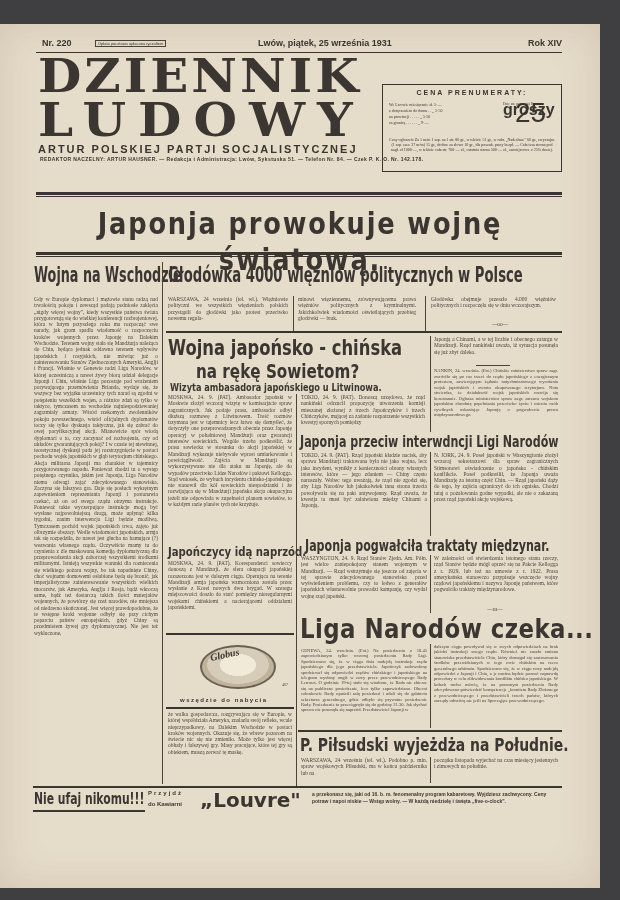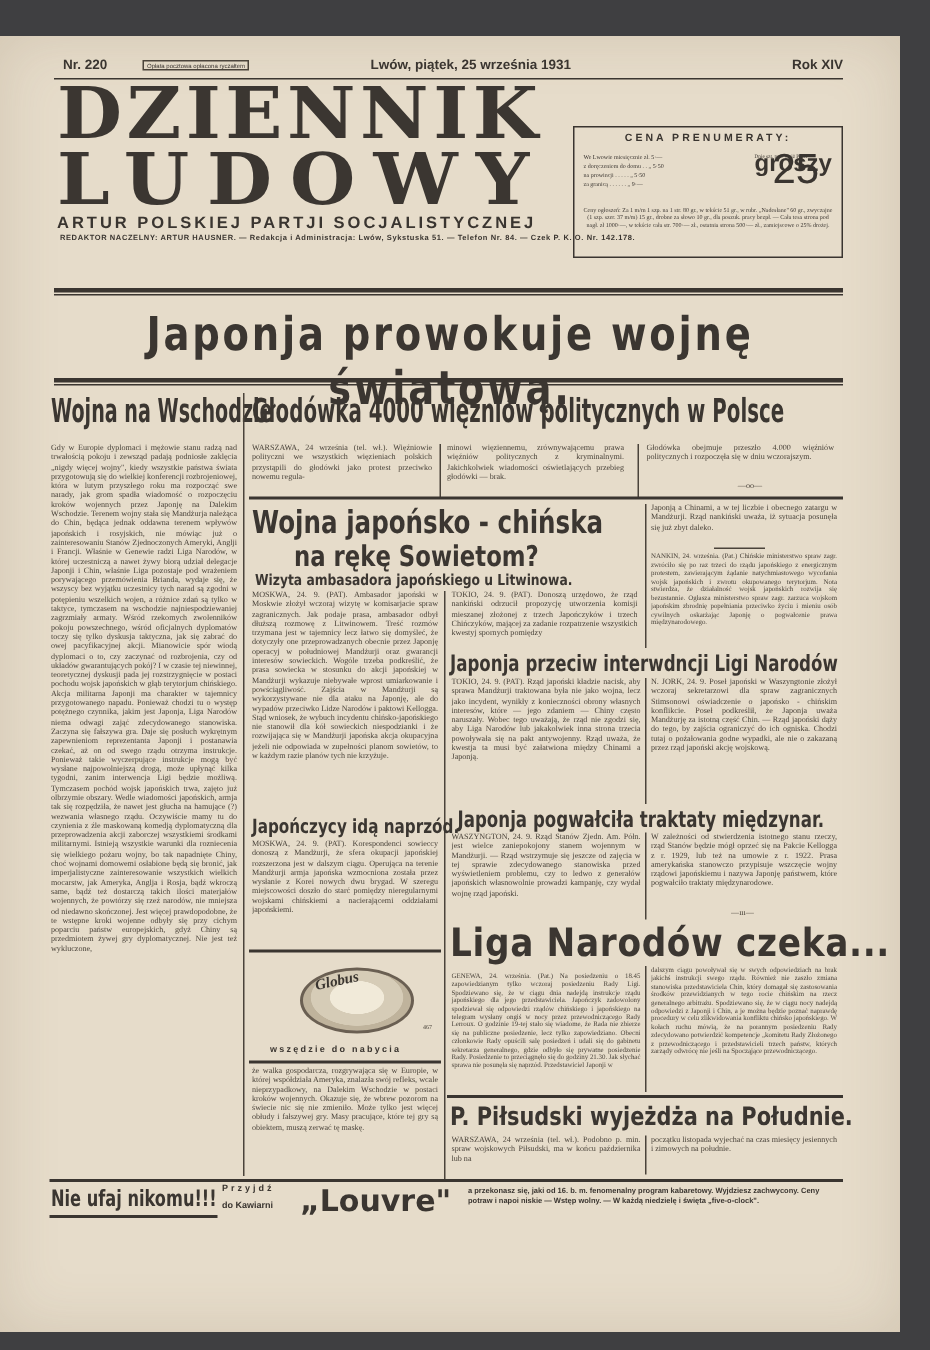--- a/index.html
+++ b/index.html
@@ -13,21 +13,21 @@
   .page {
     position: absolute; left: 0; top: 24px;
     width: 600px; height: 864px;
     background: #e6dcca;
     box-shadow: inset 0 0 40px rgba(120,100,70,0.18);
   }
   .abs { position: absolute; }
   .mast-top { left: 32px; top: 38px; width: 530px; height: 14px; font-family: "Liberation Sans", sans-serif; font-size: 9px; font-weight: bold; }
   .mast-top .nr { position: absolute; left: 0; top: 0; margin-left: 10px; }
   .mast-top .stamp { position: absolute; left: 63px; top: 2px; font-size: 4px; border: 1px solid #4a433a; padding: 0 2px; font-weight: normal; }
-  .mast-top .date { position: absolute; left: 215px; top: 0; }
+  .mast-top .date { position: absolute; left: 226px; top: 0; }
   .mast-top .rok { position: absolute; right: 0; top: 0; }
   .rule { position: absolute; background: #3a3530; }
   .title {
     left: 38px; top: 54px; font-family: "DejaVu Serif", serif; font-weight: 900;
     font-size: 50px; line-height: 44px; letter-spacing: 3px; color: #3b3631;
     transform: scaleY(0.95);
   }
   .title2 { top: 98px; letter-spacing: 12px; }
   .organ { left: 38px; top: 143px; font-family: "Liberation Sans", sans-serif; font-weight: bold; font-size: 11px; letter-spacing: 2px; }
   .redaktor { left: 40px; top: 156px; font-family: "Liberation Sans", sans-serif; font-weight: bold; font-size: 5px; letter-spacing: 0.4px; }

